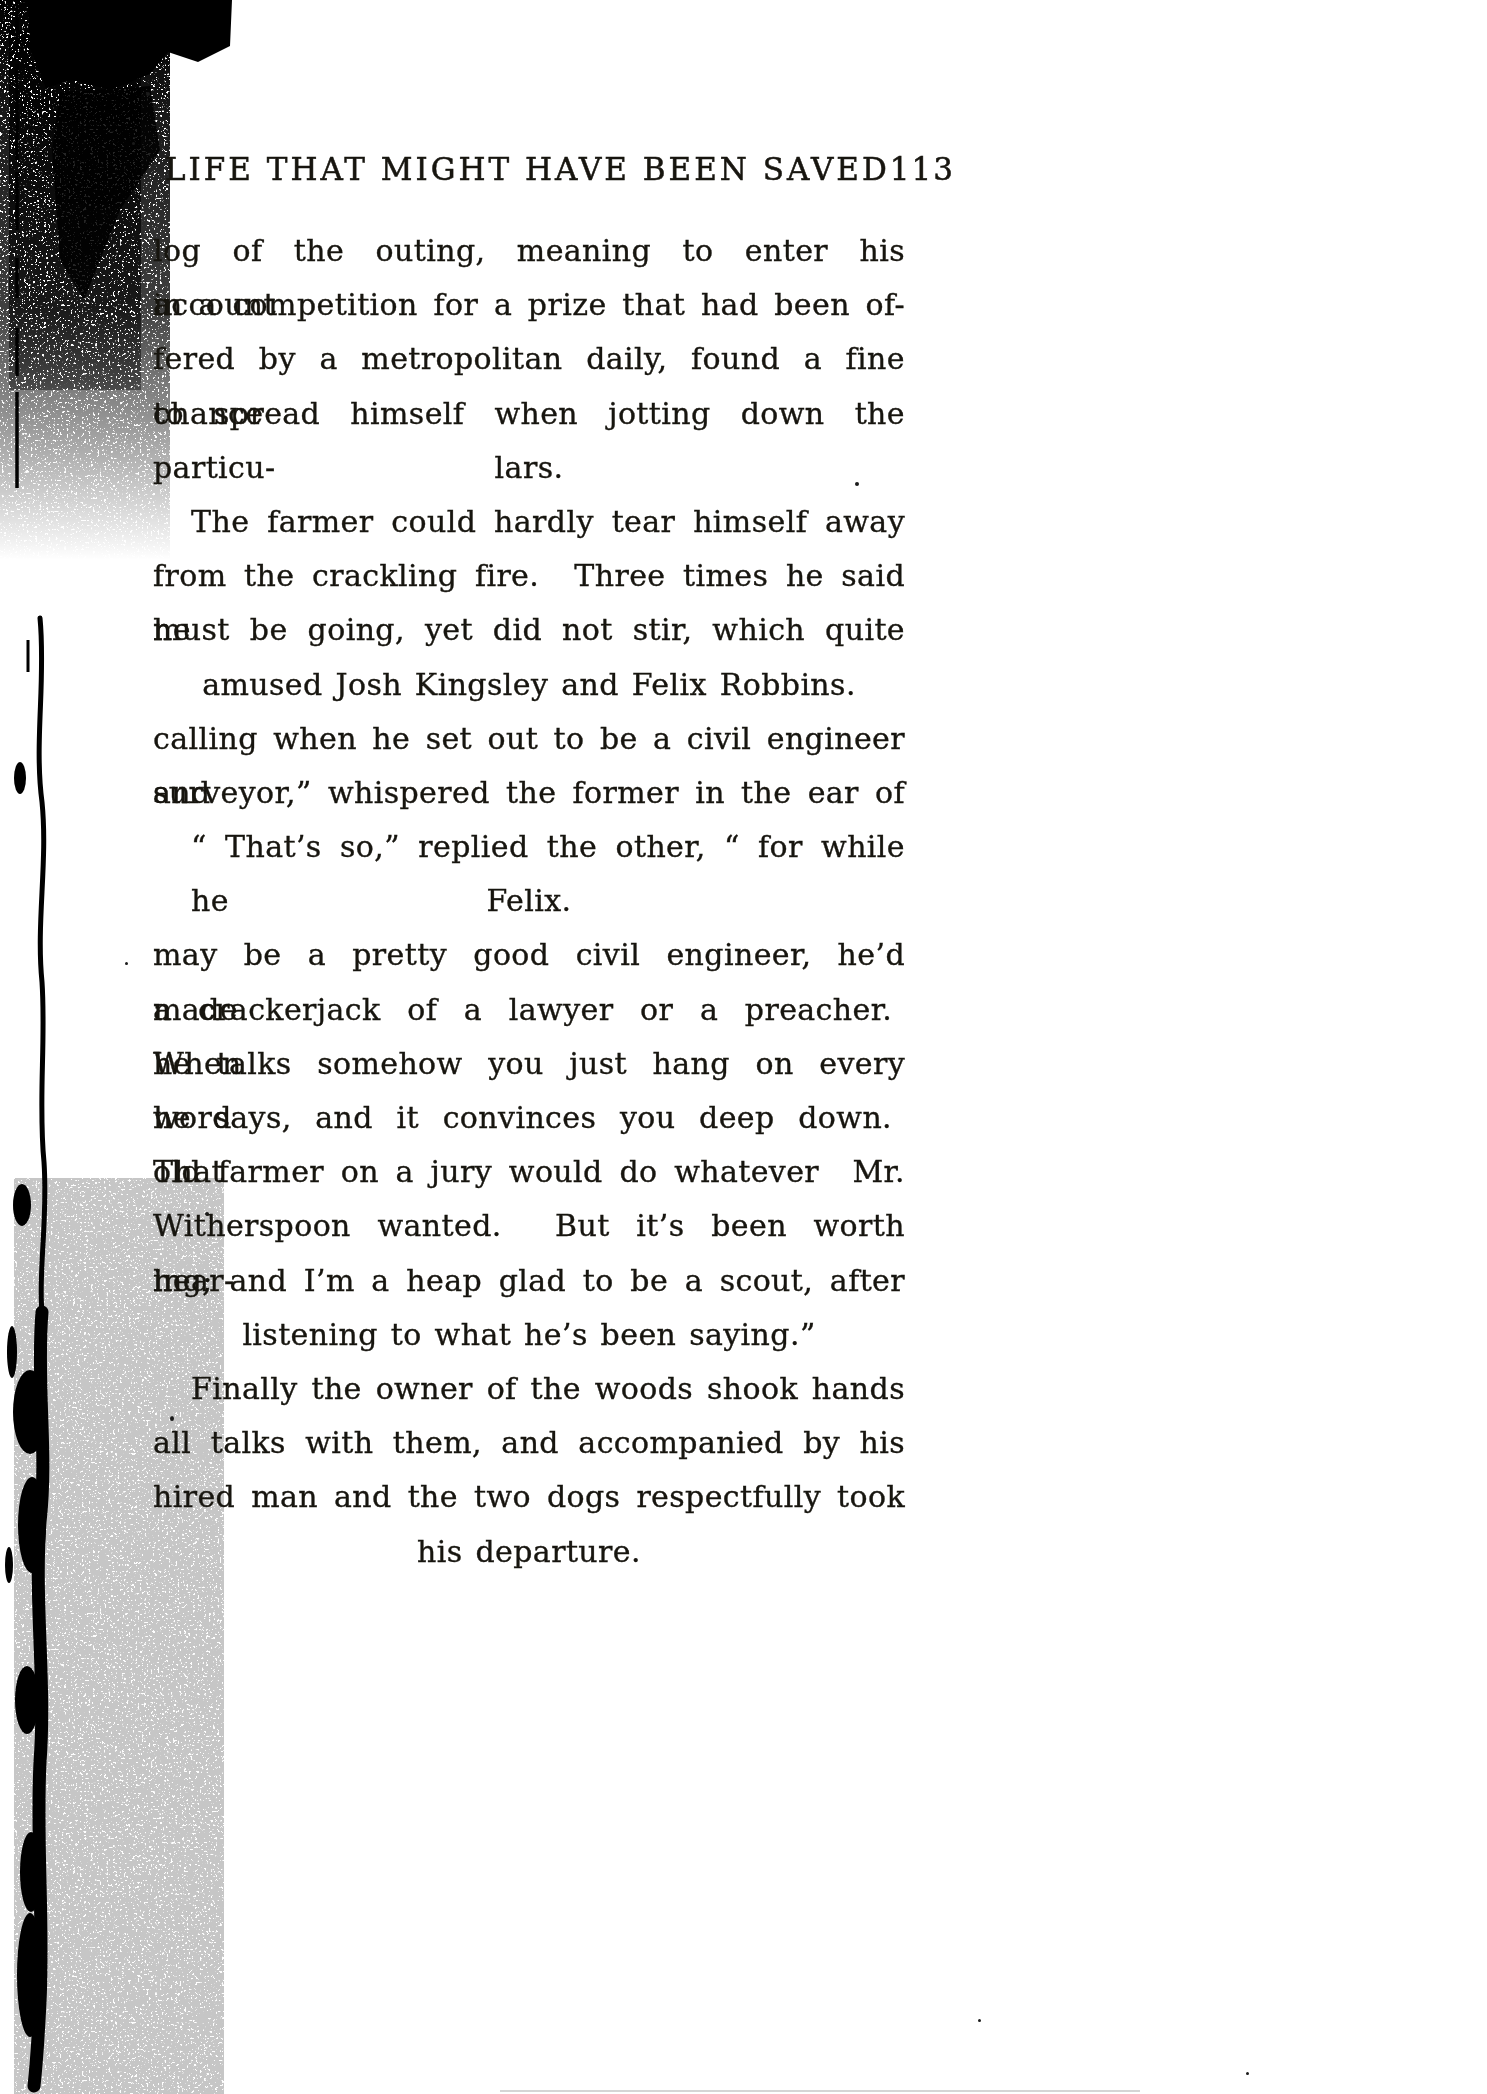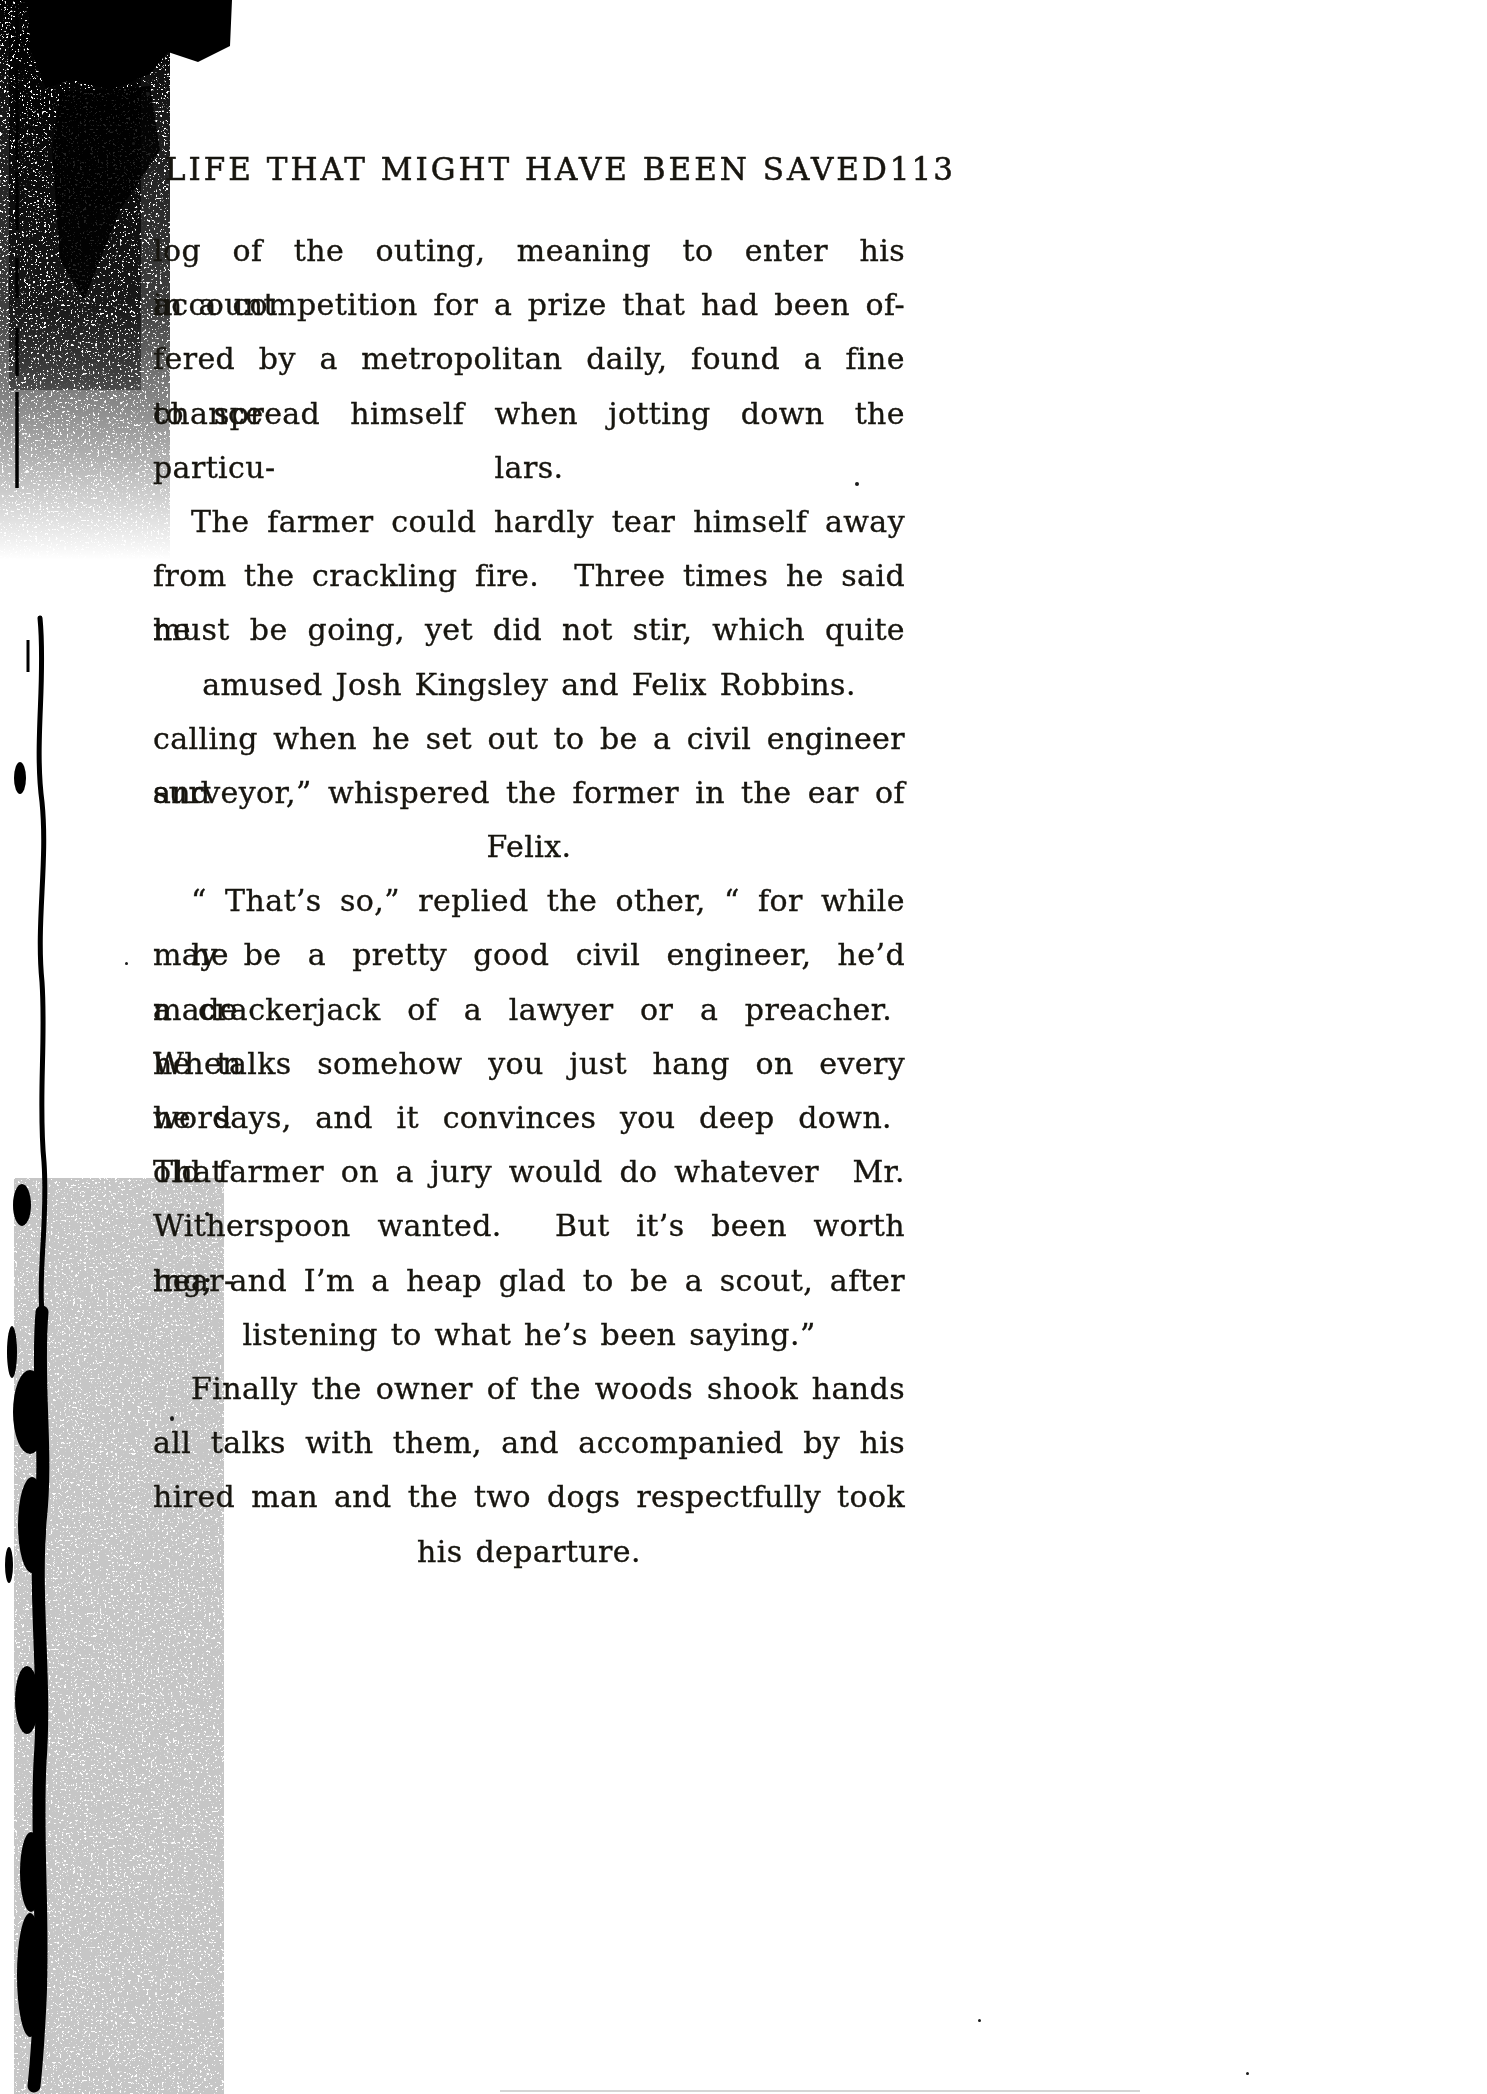--- a/index.html
+++ b/index.html
@@ -116,22 +116,22 @@
       <div class="line j">in a competition for a prize that had been of-</div>
       <div class="line j">fered by a metropolitan daily, found a fine chance</div>
       <div class="line j">to spread himself when jotting down the particu-</div>
       <div class="line">lars.</div>
       <div class="line j ind">The farmer could hardly tear himself away</div>
       <div class="line j">from the crackling fire.&nbsp; Three times he said he</div>
       <div class="line j">must be going, yet did not stir, which quite</div>
       <div class="line">amused Josh Kingsley and Felix Robbins.</div>
       <div class="line j">calling when he set out to be a civil engineer and</div>
       <div class="line j">surveyor,” whispered the former in the ear of</div>
+      <div class="line j ind">“ That’s so,” replied the other, “ for while he</div>
       <div class="line">Felix.</div>
-      <div class="line j ind">“ That’s so,” replied the other, “ for while he</div>
       <div class="line j">may be a pretty good civil engineer, he’d made</div>
       <div class="line j">a crackerjack of a lawyer or a preacher.&nbsp; When</div>
       <div class="line j">he talks somehow you just hang on every word</div>
       <div class="line j">he says, and it convinces you deep down.&nbsp; That</div>
       <div class="line j">old farmer on a jury would do whatever&nbsp; Mr.</div>
       <div class="line j">Witherspoon wanted.&nbsp; But it’s been worth hear-</div>
       <div class="line j">ing; and I’m a heap glad to be a scout, after</div>
       <div class="line">listening to what he’s been saying.”</div>
       <div class="line j ind">Finally the owner of the woods shook hands</div>
       <div class="line j">all talks with them, and accompanied by his</div>

